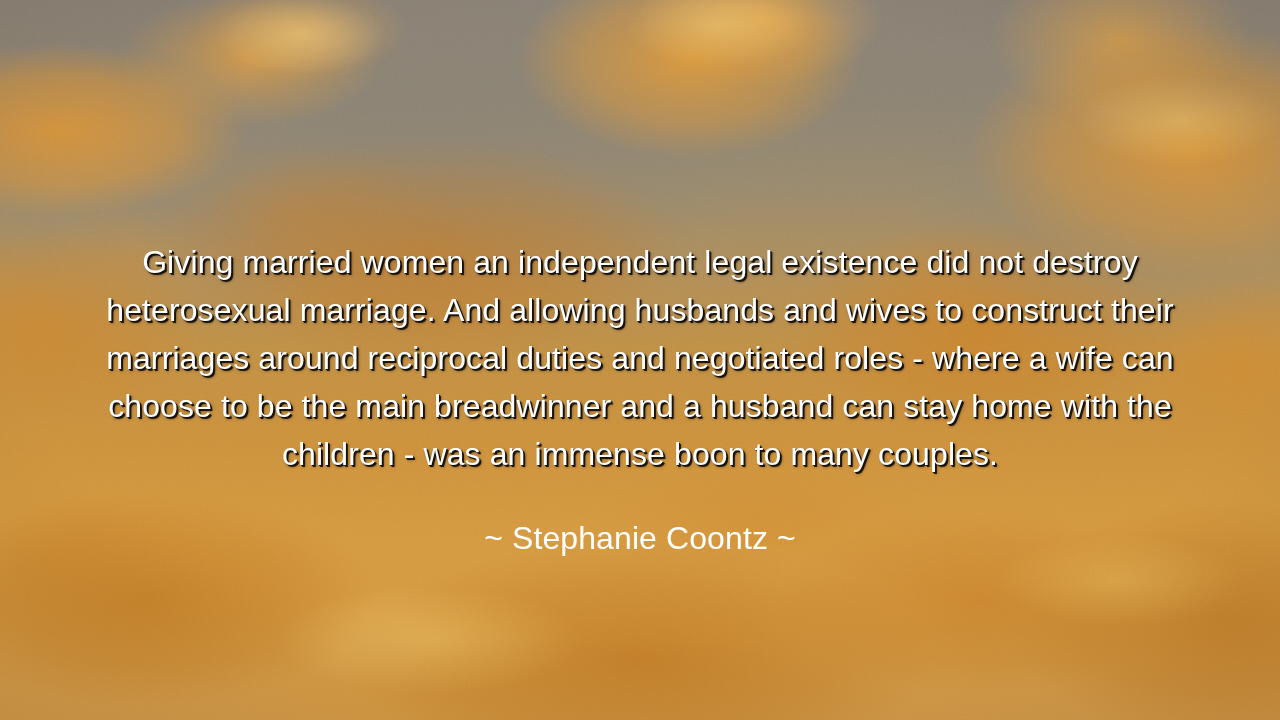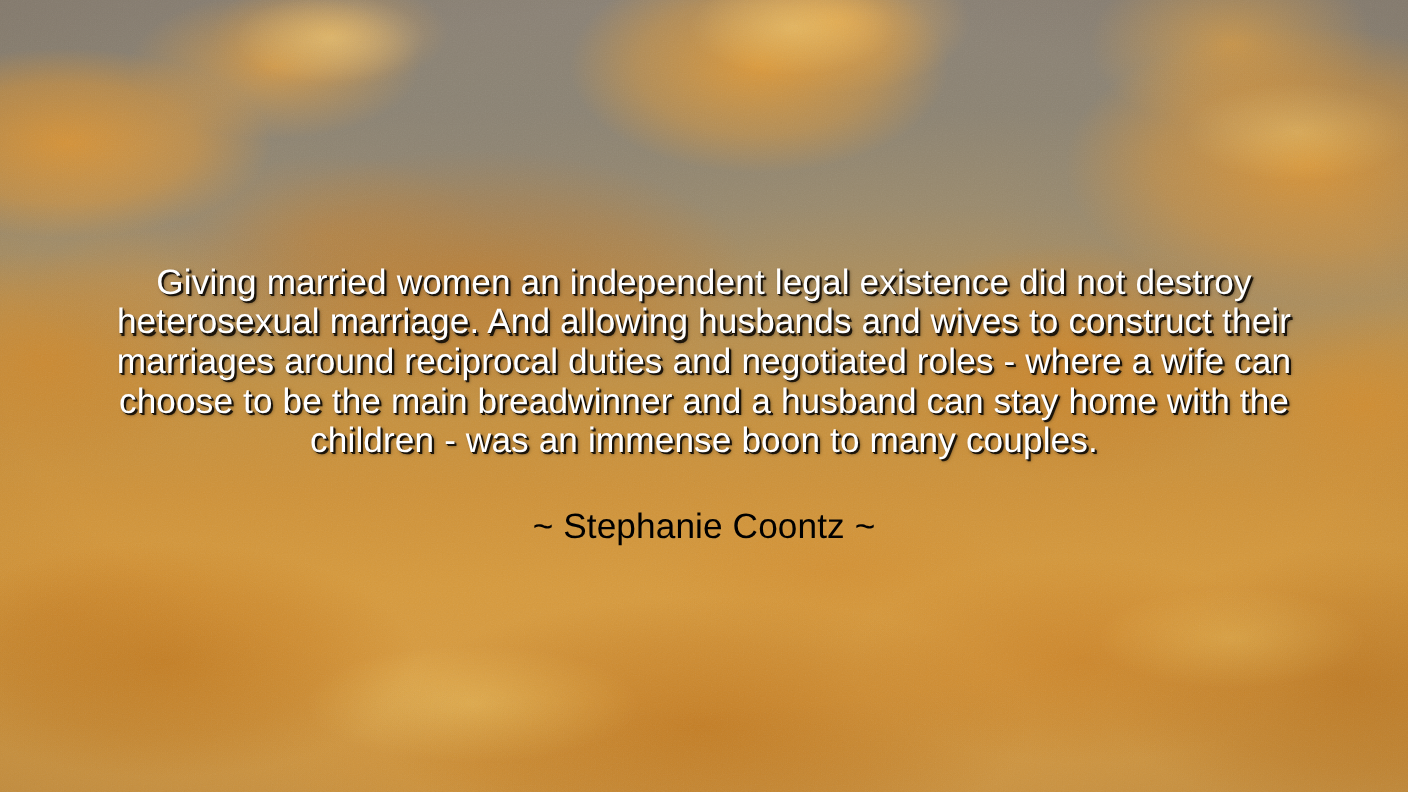--- a/index.html
+++ b/index.html
@@ -112,35 +112,35 @@
     left: 50%;
     top: 238px;
     transform: translateX(-50%);
     width: 1112px;
     text-align: center;
   }
 
   .quote-text {
     margin: 0;
     font-size: 32px;
-    line-height: 36px;
+    line-height: 48px;
     color: #ffffff;
     letter-spacing: .1px;
     text-shadow:
        2px 2px 0 rgba(24,18,10,.95),
        1px 1px 0 rgba(24,18,10,.95),
        2px 2px 3px rgba(20,14,8,.55);
   }
 
   .attribution {
     margin: 0;
     padding-top: 40px;
     font-size: 32px;
     line-height: 40px;
-    color: #000000;
+    color: #ffffff;
     letter-spacing: .1px;
   }
 </style>
 </head>
 <body>
 
 <div id="stage">
 
   <div class="sky-base cloud-layer"></div>
   <div class="cloud-layer clouds-b"></div>

